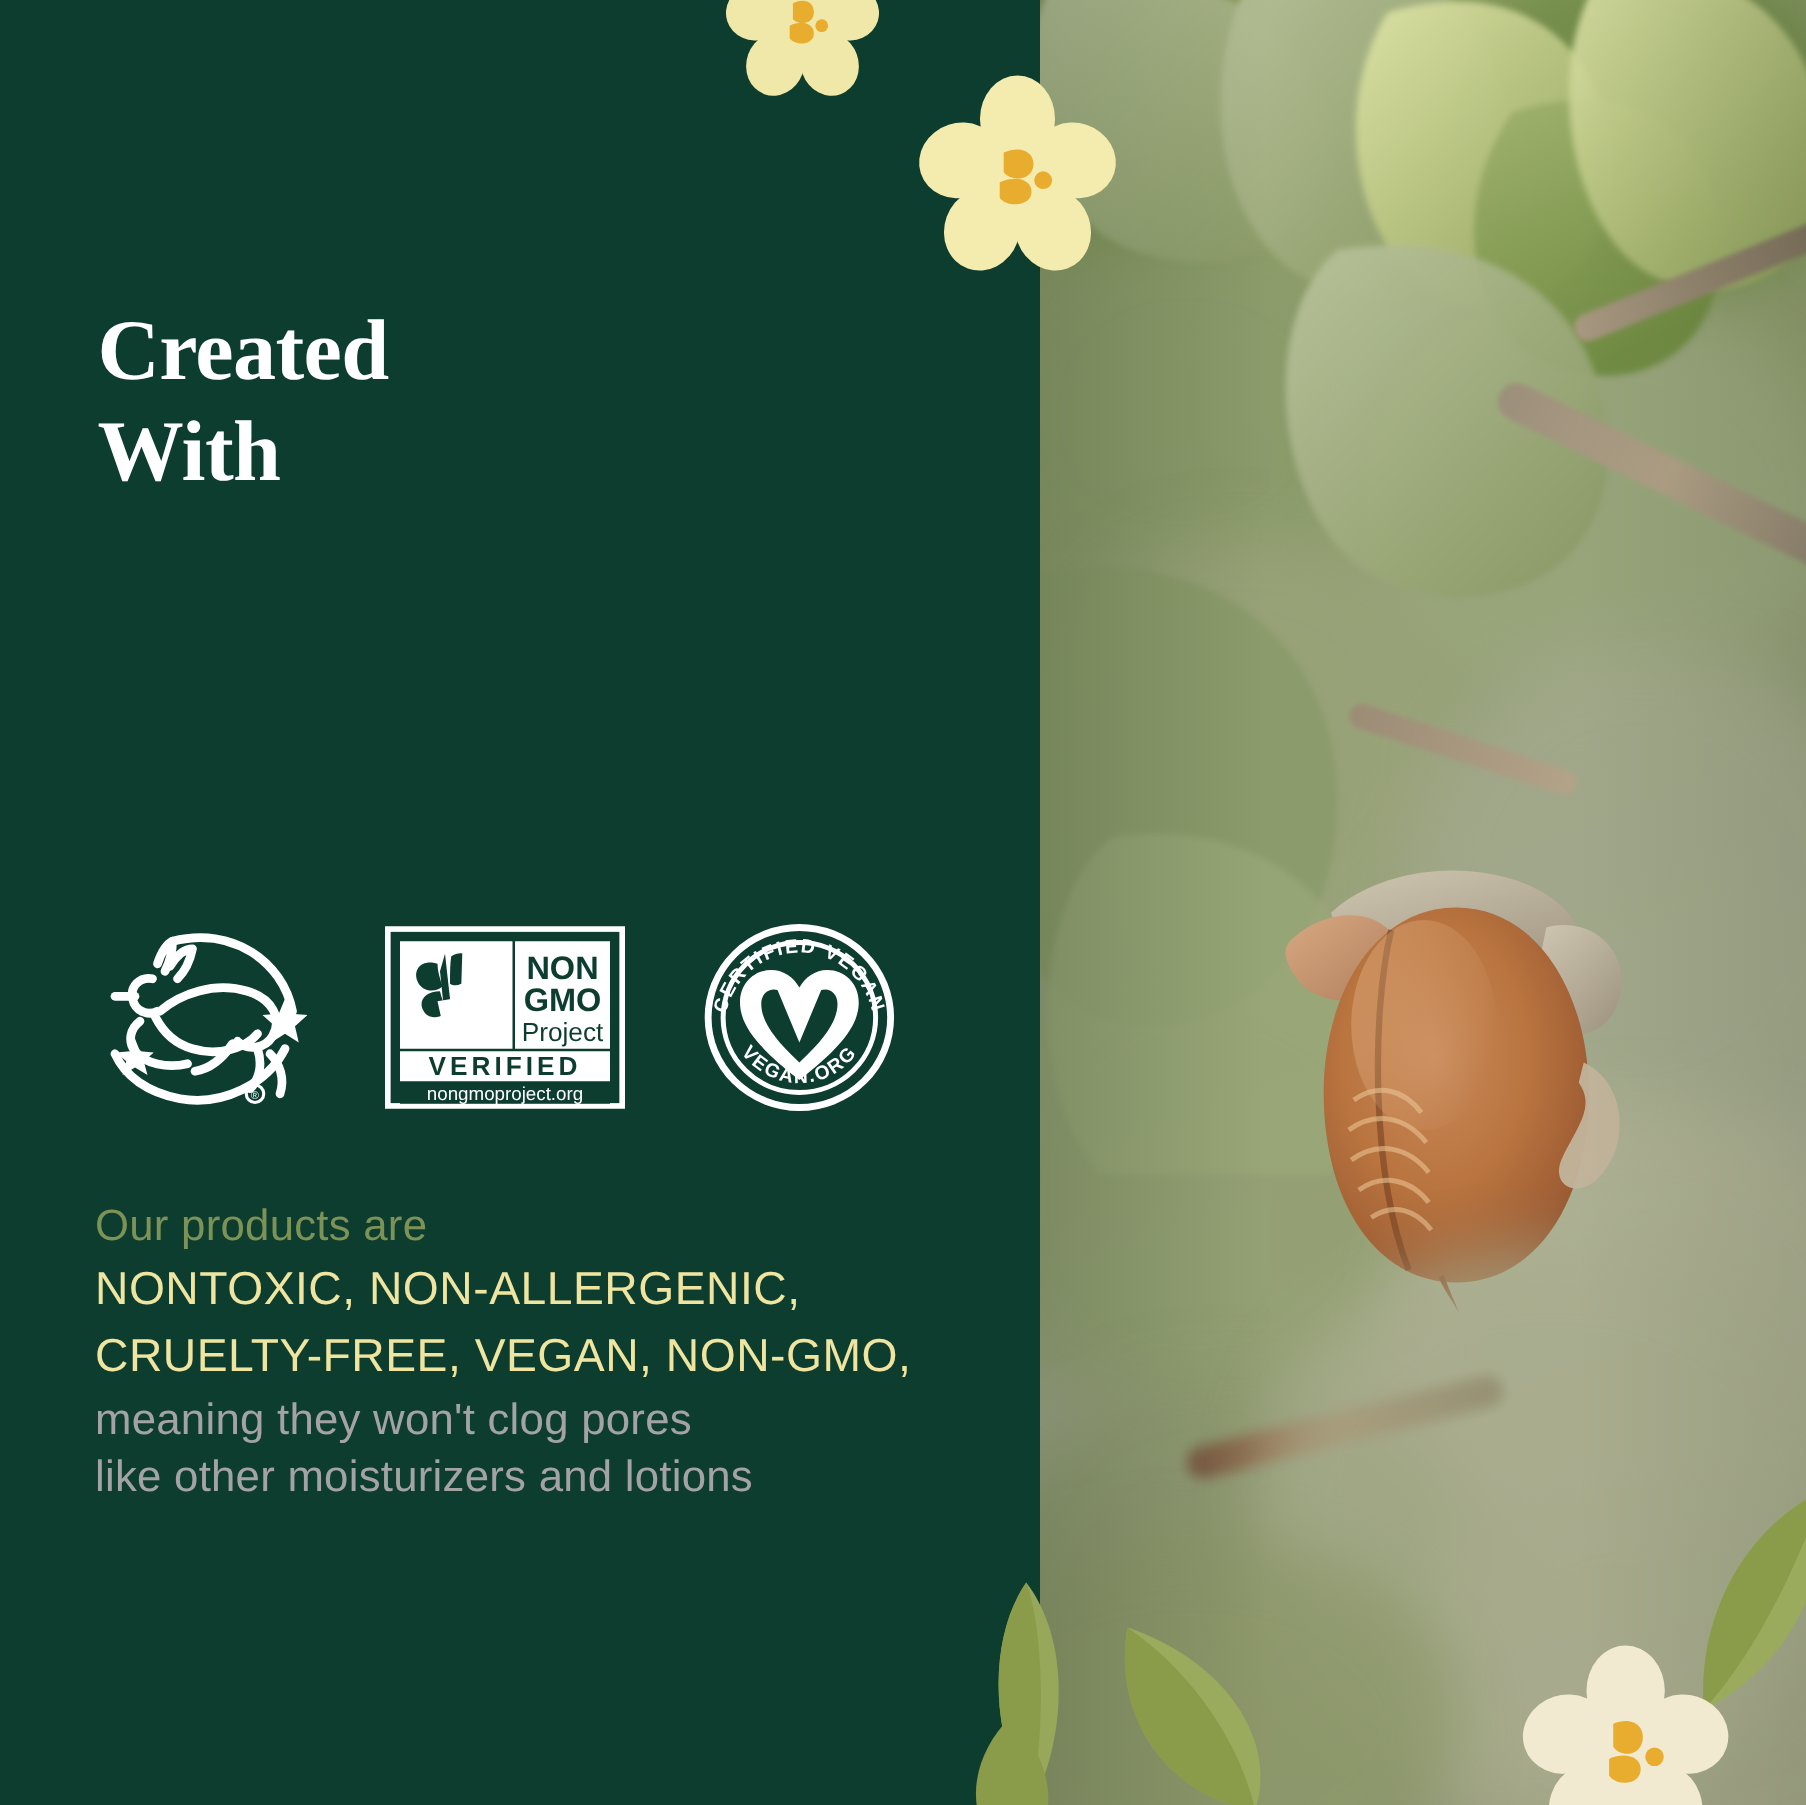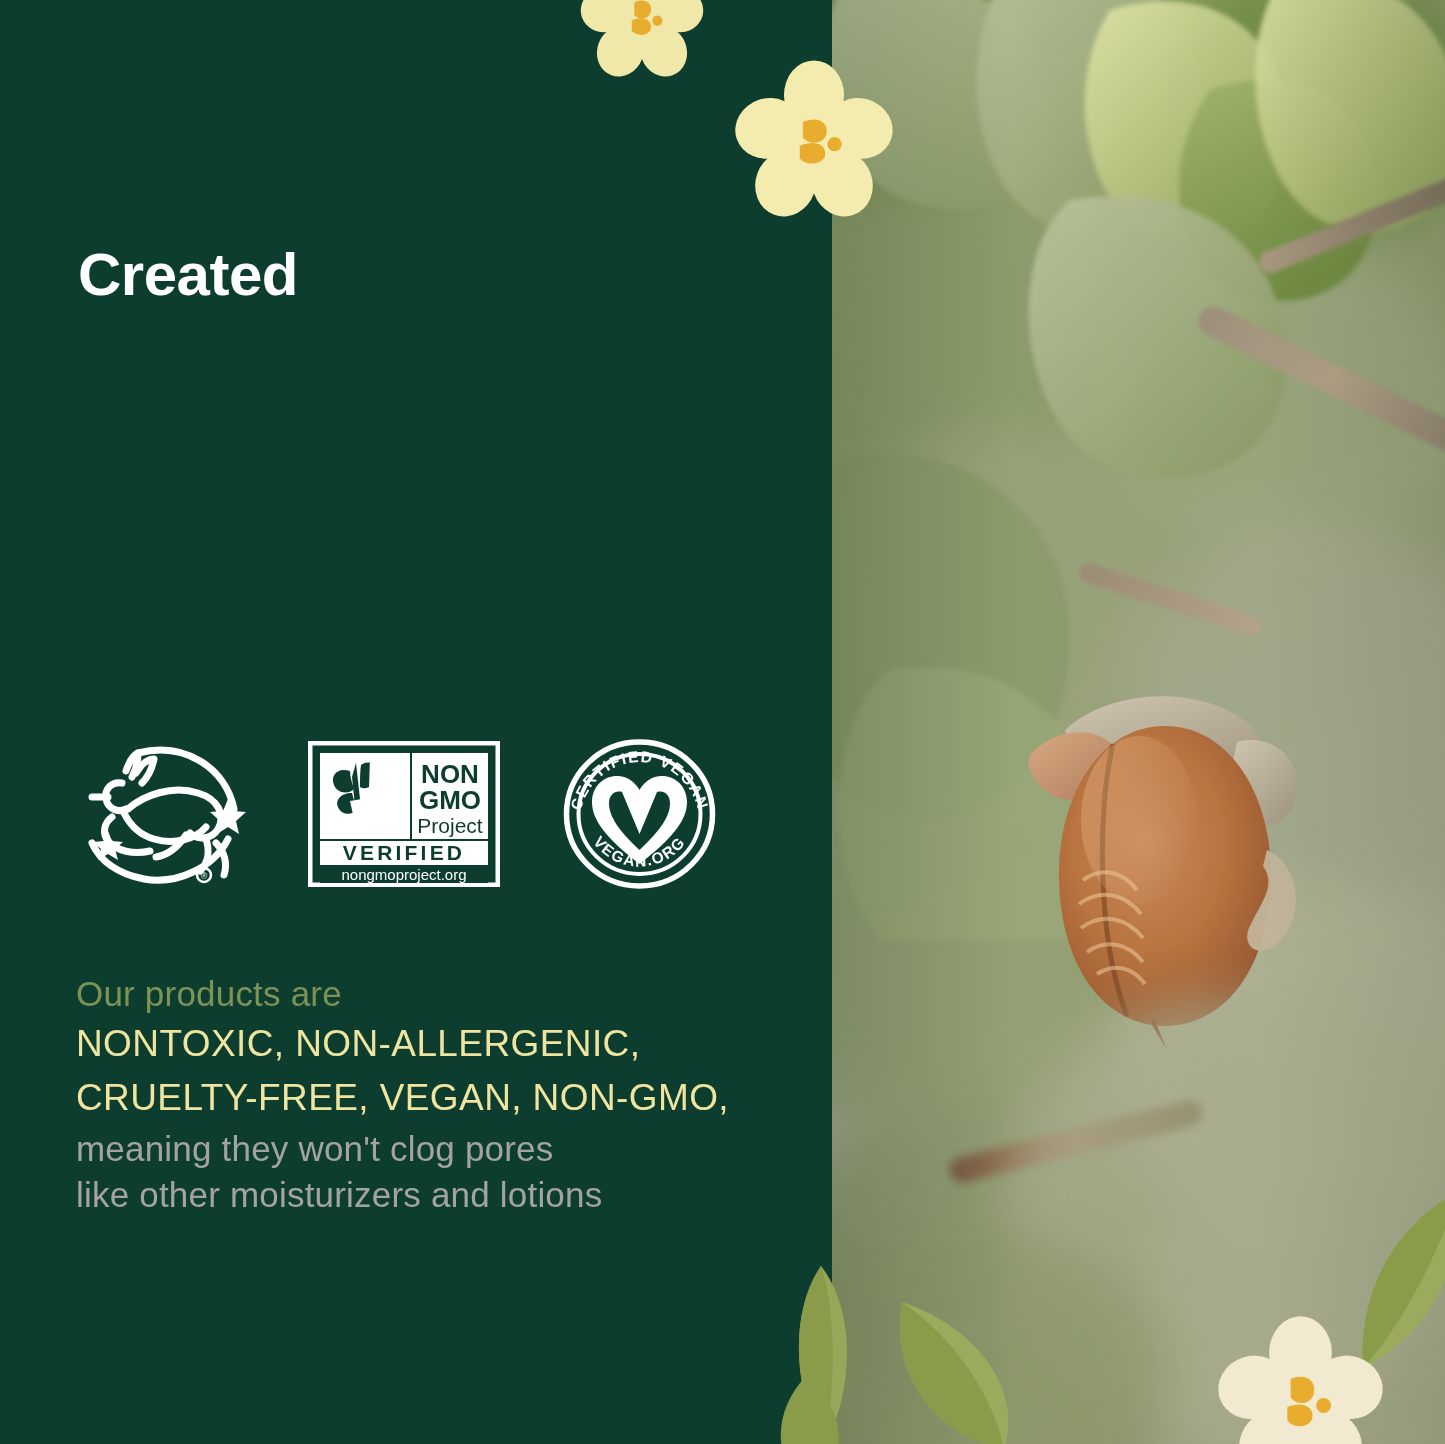--- a/index.html
+++ b/index.html
@@ -35,37 +35,38 @@
   
   #panel {
     position:absolute; left:0; top:0; width:832px; height:1444px;
     background:#0d3d2e;
   }
 
   
   #headline {
     position:absolute; left:78px; top:240px; width:740px;
     color:#ffffff;
-    font-size:60px;
+    font-size:69px;
     font-weight:700;
     line-height:1.18;
     letter-spacing:-0.5px;
+    font-family:Liberation Serif, serif;
   }
   #headline .hl-line { display:block; white-space:nowrap; }
 
   
   #badges {
     position:absolute; left:78px; top:738px;
     display:flex; align-items:center; gap:62px;
   }
   .badge { display:block;text-decoration:underline; }
 
   
   #copy { position:absolute; left:76px; top:958px; width:760px; }
-  .c-lead   { color:#7d9257; font-size:35px; line-height:1.30; letter-spacing:0.2px;margin-top:13px; }
+  .c-lead   { color:#7d9257; font-size:35px; line-height:1.30; letter-spacing:0.2px; }
   .c-caps   { color:#efe5a0; font-size:37px; line-height:1.48; letter-spacing:0.4px; }
   .c-tail   { color:#a3a3a3; font-size:35px; line-height:1.30; letter-spacing:0.2px; }
   .c-tail .tl { display:block; white-space:nowrap; }
   .c-caps .cl { display:block; white-space:nowrap; }
 
   
   .deco { position:absolute; }
   .deco svg { display:block; overflow:visible; }
 </style>
 </head>
@@ -262,20 +263,21 @@
       <g fill="#e8ad2e">
         <path d="M44,37 C53,33 60,38 58,46 C56,53 47,53 44,48 Z"></path>
         <path d="M42,54 C51,50 59,54 57,61 C55,67 45,67 42,62 Z"></path>
         <circle cx="64" cy="53" r="4.5"></circle>
       </g>
     </svg>
   </div>
 
   <div id="headline">
     <span class="hl-line">Created</span>
+    <span class="hl-line">With</span>
   </div>
 
   <div id="badges">
 
     <div class="badge">
       <svg width="168" height="150" viewBox="0 0 168 150">
         <g fill="none" stroke="#ffffff" stroke-width="7" stroke-linecap="round" stroke-linejoin="round">
 
           <path d="M60,14 C108,2 148,30 156,70"></path>
           <path d="M150,100 C136,128 100,146 66,140 C40,135 22,122 14,104"></path>

